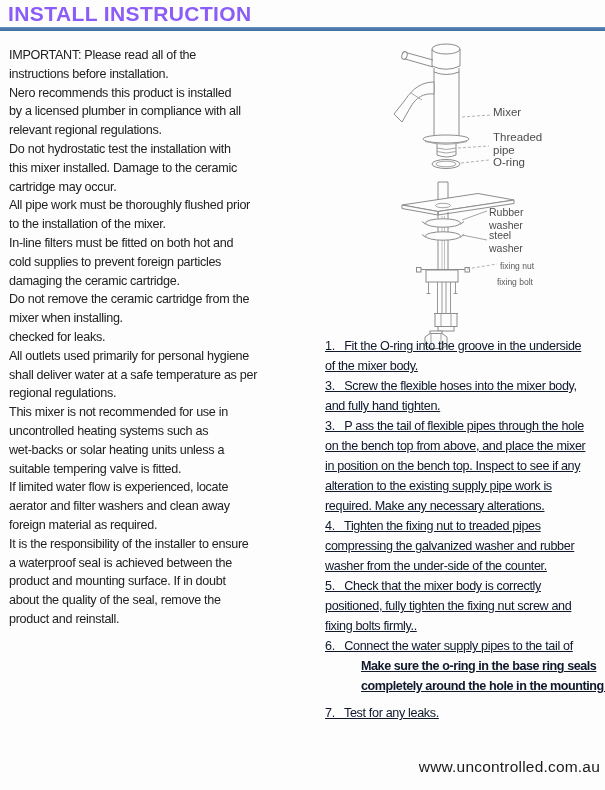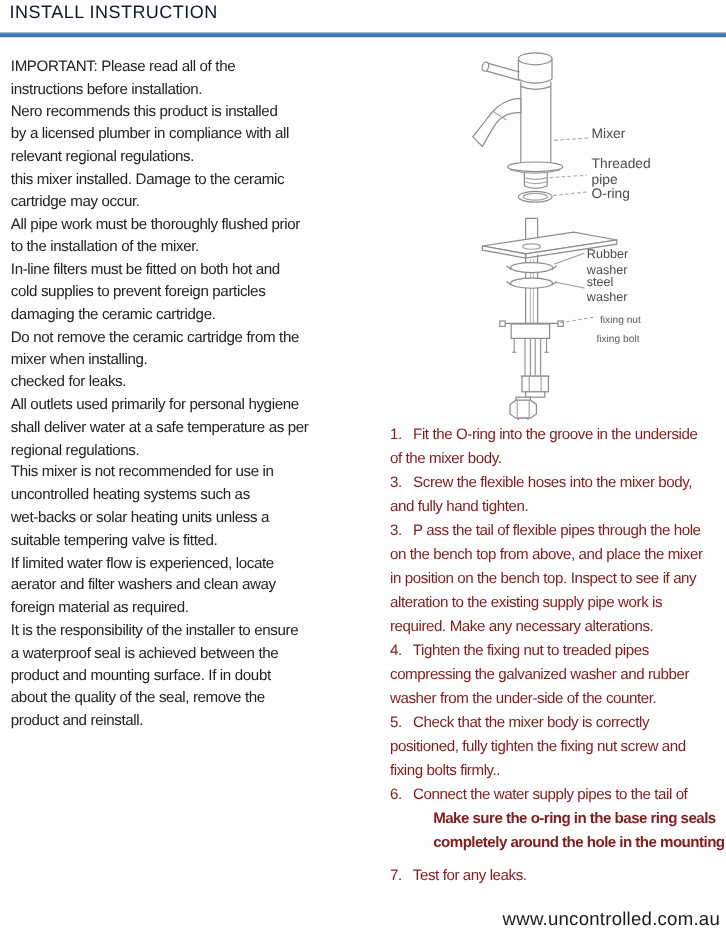--- a/index.html
+++ b/index.html
@@ -3,37 +3,37 @@
 <meta charset="utf-8">
 <style>
   html,body{margin:0;padding:0;background:#e8e8e8;}
   #page{
     position:relative;width:605px;height:790px;background:#fdfdfd;
     overflow:hidden;font-family:"Liberation Sans","DejaVu Sans",sans-serif;
     color:#1e1e1e;
   }
   
   .title{
-    position:absolute;left:8px;top:2px;font-size:15px;font-weight:400;
-    letter-spacing:0.4px;color:#0f172a;white-space:nowrap;
+    position:absolute;left:8px;top:2px;font-size:21px;font-weight:700;
+    letter-spacing:0.4px;color:#8b5cf6;white-space:nowrap;
   }
   .rule{
     position:absolute;left:0;top:27px;width:605px;height:4px;
     background:linear-gradient(#6e94bf,#4d7eb2 40%,#426f9c);
   }
   
   .col-left{
     position:absolute;left:9px;top:46px;width:300px;
     font-size:12.6px;line-height:18.8px;letter-spacing:-0.3px;color:#222;
   }
   .col-left .tline{white-space:pre;height:18.8px;}
   
   .col-steps{
-    position:absolute;left:325px;top:352px;width:280px;
-    font-size:12.6px;line-height:20px;letter-spacing:-0.35px;color:#7f1d1d;
+    position:absolute;left:325px;top:336px;width:280px;
+    font-size:12.6px;line-height:20px;letter-spacing:-0.35px;color:#0f172a;text-decoration:underline;
   }
   .col-steps .sline{white-space:pre;height:20px;}
   .col-steps .sline.bold{font-weight:700;letter-spacing:-0.45px;margin-left:36px;}
   .col-steps .sline:last-child{margin-top:7px;}
   
   .diagram-svg{position:absolute;left:330px;top:36px;}
   .dlabel{
     position:absolute;color:#4c4c4c;font-size:11.5px;line-height:13px;
     white-space:nowrap;
   }
@@ -53,20 +53,21 @@
   <div class="title">INSTALL INSTRUCTION</div>
   <div class="rule"></div>
 
   <div class="col-left">
 
   <div class="tline">IMPORTANT: Please read all of the</div>
       <div class="tline">instructions before installation.</div>
       <div class="tline">Nero recommends this product is installed</div>
       <div class="tline">by a licensed plumber in compliance with all</div>
       <div class="tline">relevant regional regulations.</div>
+      <div class="tline">Do not hydrostatic test the installation with</div>
       <div class="tline">this mixer installed. Damage to the ceramic</div>
       <div class="tline">cartridge may occur.</div>
       <div class="tline">All pipe work must be thoroughly flushed prior</div>
       <div class="tline">to the installation of the mixer.</div>
       <div class="tline">In-line filters must be fitted on both hot and</div>
       <div class="tline">cold supplies to prevent foreign particles</div>
       <div class="tline">damaging the ceramic cartridge.</div>
       <div class="tline">Do not remove the ceramic cartridge from the</div>
       <div class="tline">mixer when installing.</div>
       <div class="tline">checked for leaks.</div>

